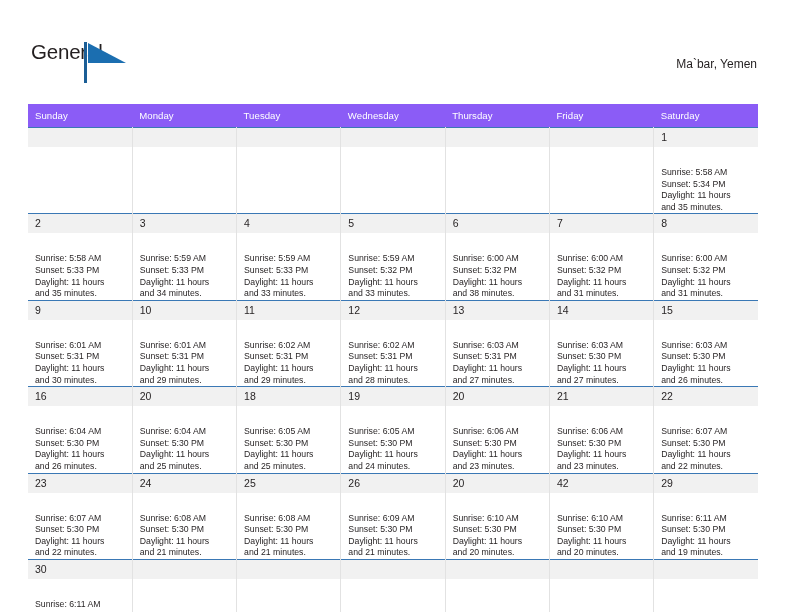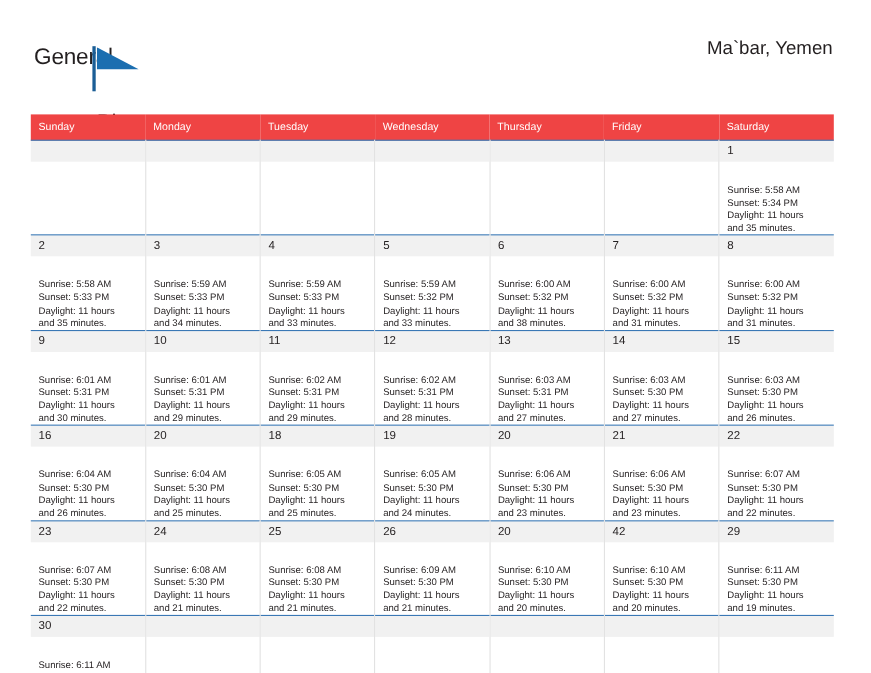--- a/index.html
+++ b/index.html
@@ -72,39 +72,39 @@
     top: 34px;
     text-align: right;
   }
   .cal-title {
     font-size: 25.5px;
     color: #231f20;
     line-height: 32px;
     white-space: nowrap;
   }
   .cal-subtitle {
-    font-size: 17px;
+    font-size: 12px;
     color: #231f20;
     line-height: 20px;
-    margin-top: 0;
+    margin-top: 20px;
     white-space: nowrap;
   }
 
   
   .calendar {
     position: absolute;
     left: 28px;
     top: 104px;
     width: 730px;
     border-collapse: collapse;
     table-layout: fixed;
   }
 
   .calendar th {
-    background: #ef4444;
+    background: #8b5cf6;
     color: #ffffff;
     font-size: 9.6px;
     font-weight: normal;
     text-align: left;
     padding: 6px 0 6px 7px;
     height: 22px;
     border: none;
     letter-spacing: 0.05px;
   }
 

